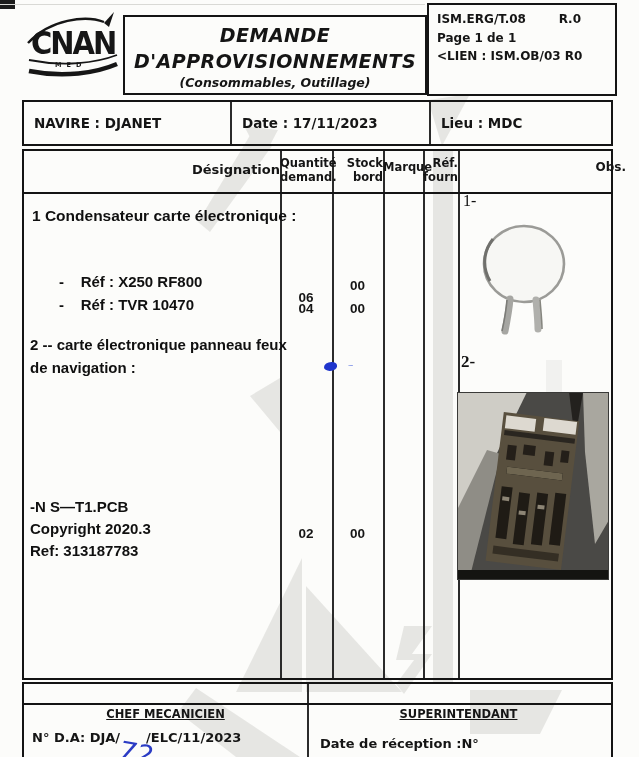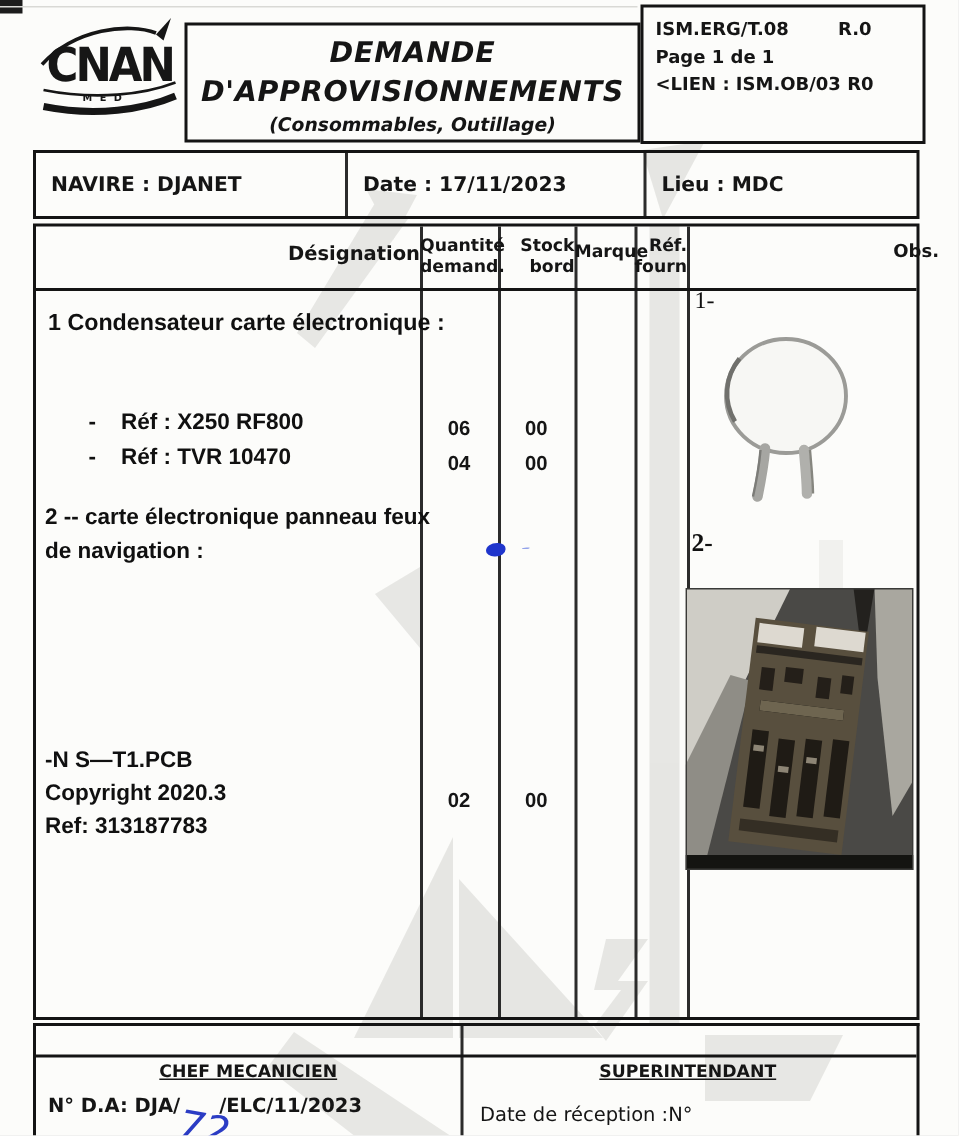--- a/index.html
+++ b/index.html
@@ -114,21 +114,21 @@
     <div class="hdr" style="left:359px;width:40px;top:9px">Marque</div>
     <div class="hdr" style="left:399px;width:35px;top:5px">
       <div>Réf.</div>
       <div>fourn</div>
     </div>
     <div class="hdr" style="left:434px;width:168px;top:9px;font-size:12px">Obs.</div>
 
     <div class="body-text" style="left:8px;top:56px;font-size:15.5px">1 Condensateur carte électronique :</div>
     <div class="body-text" style="left:35px;top:123px">-    Réf : X250 RF800</div>
     <div class="body-text" style="left:35px;top:146px">-    Réf : TVR 10470</div>
-    <div class="cellnum" style="left:256px;width:52px;top:127px">06</div>
+    <div class="cellnum" style="left:256px;width:52px;top:139px">06</div>
     <div class="cellnum" style="left:308px;width:51px;top:127px">00</div>
     <div class="cellnum" style="left:256px;width:52px;top:150px">04</div>
     <div class="cellnum" style="left:308px;width:51px;top:150px">00</div>
 
     <div class="body-text" style="left:6px;top:186px">2 -- carte électronique panneau feux</div>
     <div class="body-text" style="left:6px;top:209px">de navigation :</div>
     <div class="ink-blot" style="left:300px;top:211px"></div>
 
     <div class="body-text" style="left:6px;top:348px">-N S—T1.PCB</div>
     <div class="body-text" style="left:6px;top:370px">Copyright 2020.3</div>
@@ -184,16 +184,16 @@
     <div class="vline" style="left:283px"></div>
     <div class="hline" style="top:19px;height:2px"></div>
 
 
     <div class="foot-center underl" style="left:0;width:283px;top:23px">CHEF MECANICIEN</div>
     <div class="foot-center underl" style="left:283px;width:303px;top:23px">SUPERINTENDANT</div>
 
     <div class="da-line" style="left:8px;top:46px">
       <span>N° D.A: DJA/</span><span class="hand">72</span><span>/ELC/11/2023</span>
     </div>
-    <div class="abs" style="left:296px;top:52px;font-size:13px;font-weight:400">Date de réception :N°</div>
+    <div class="abs" style="left:296px;top:52px;font-size:13px;font-weight:700">Date de réception :N°</div>
   </div>
 
 </div>
 
 </body></html>

